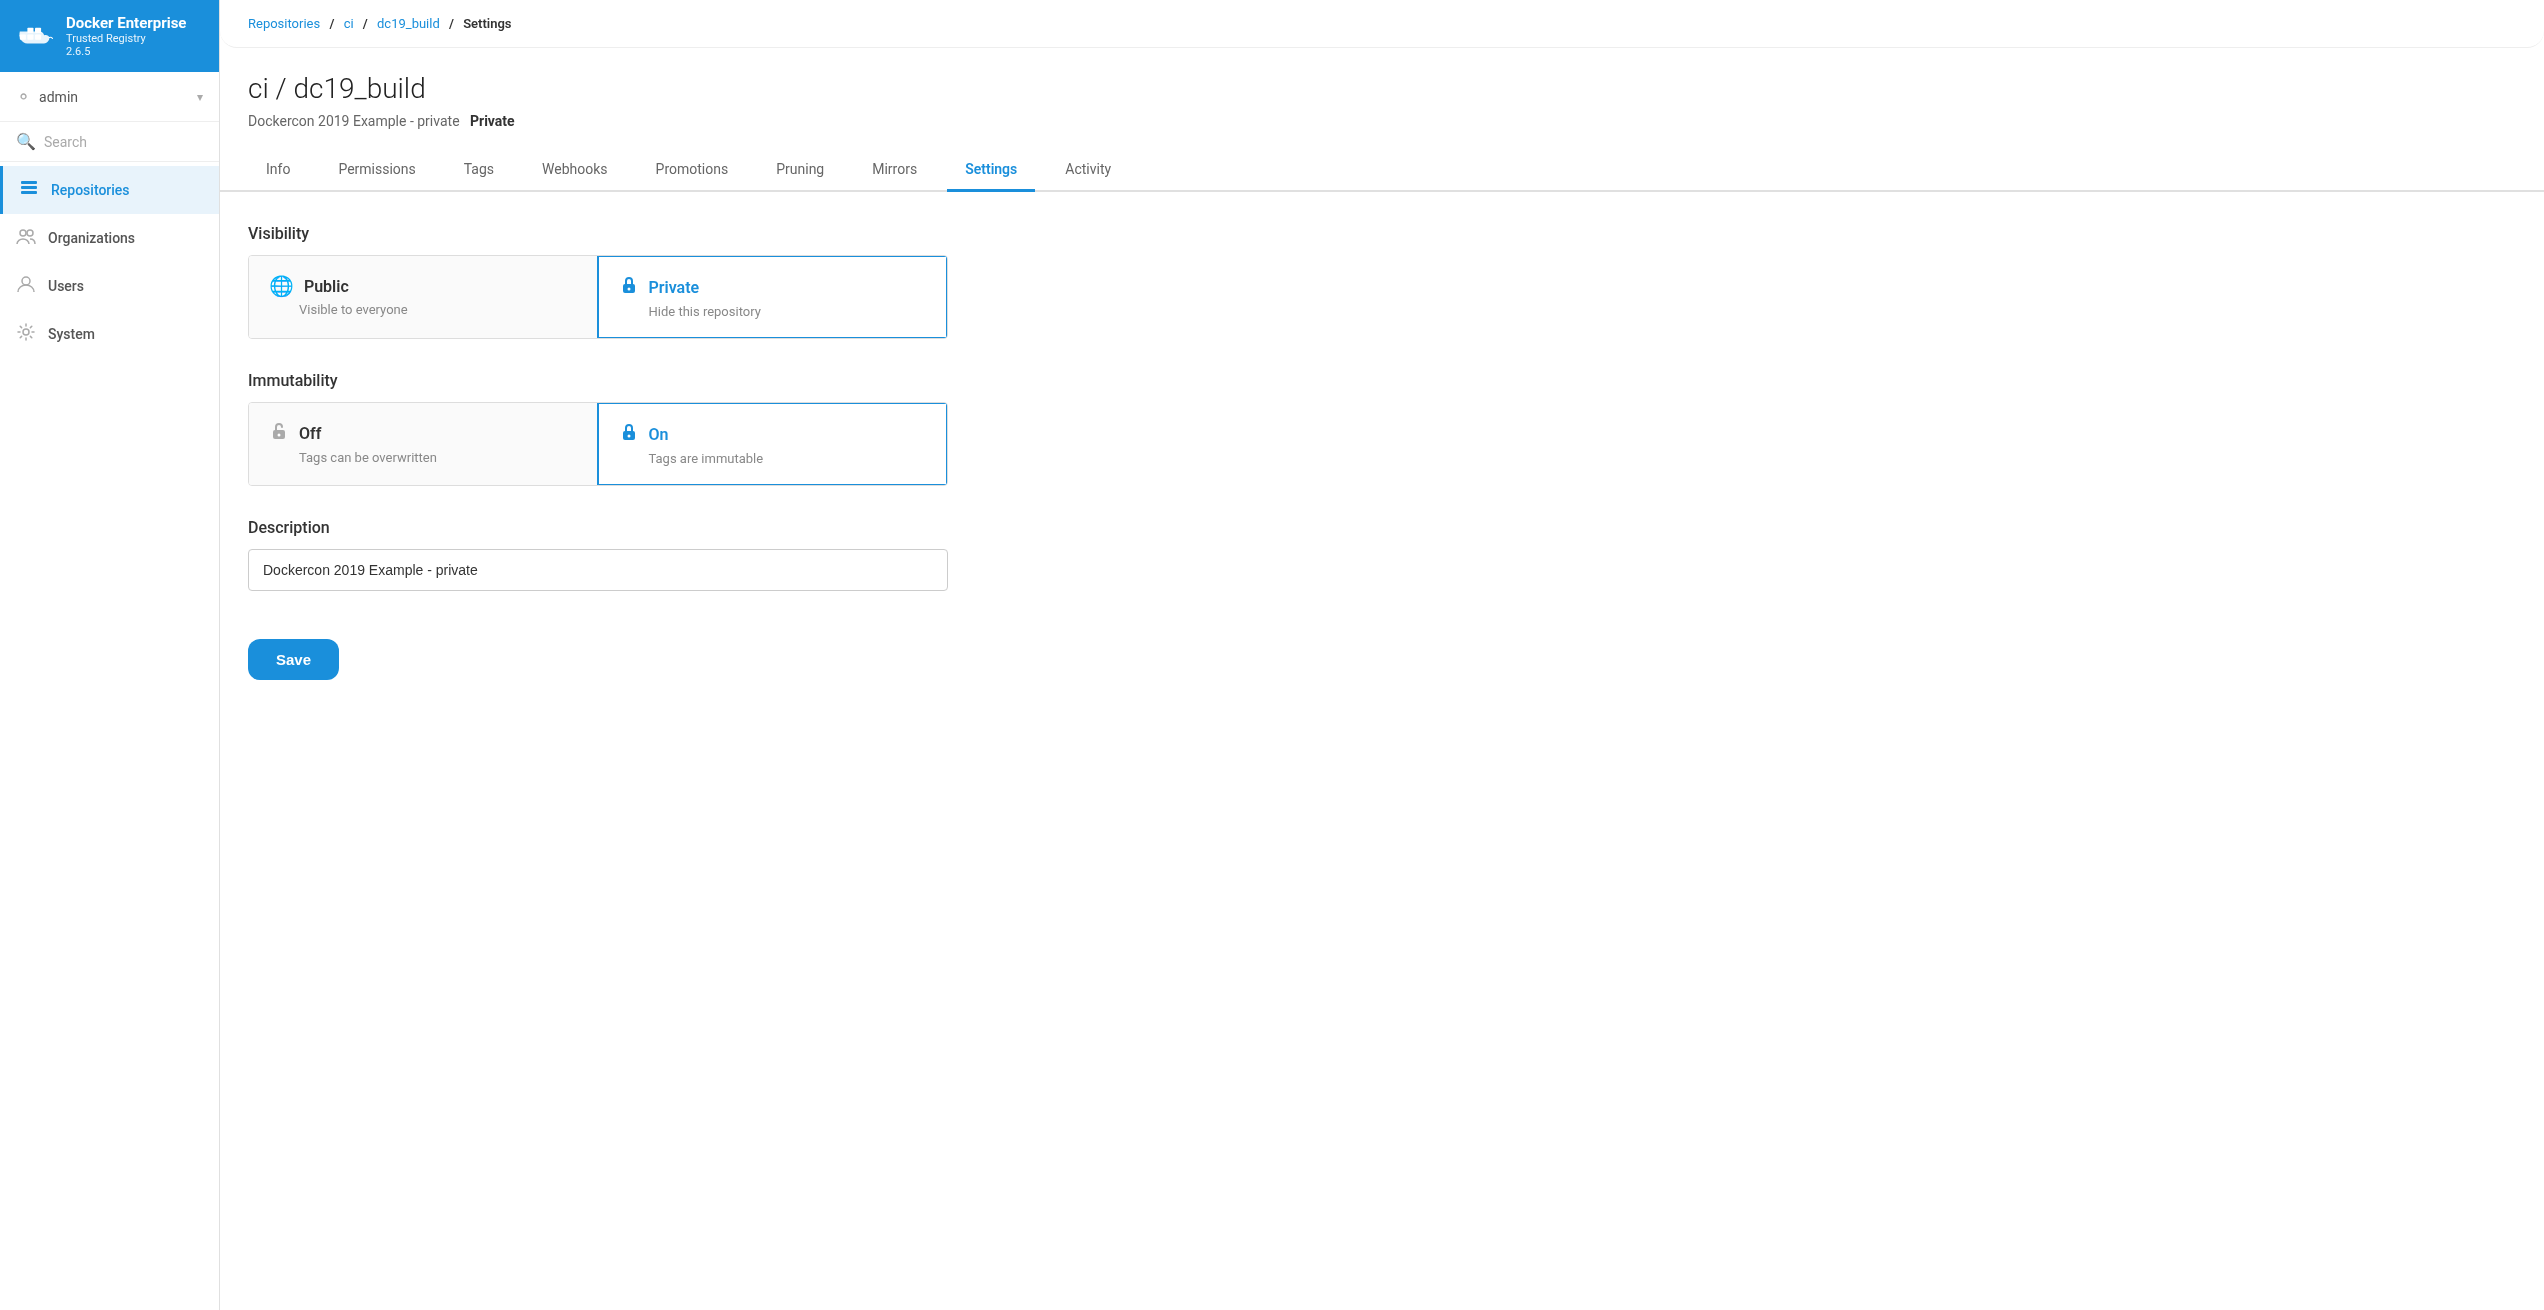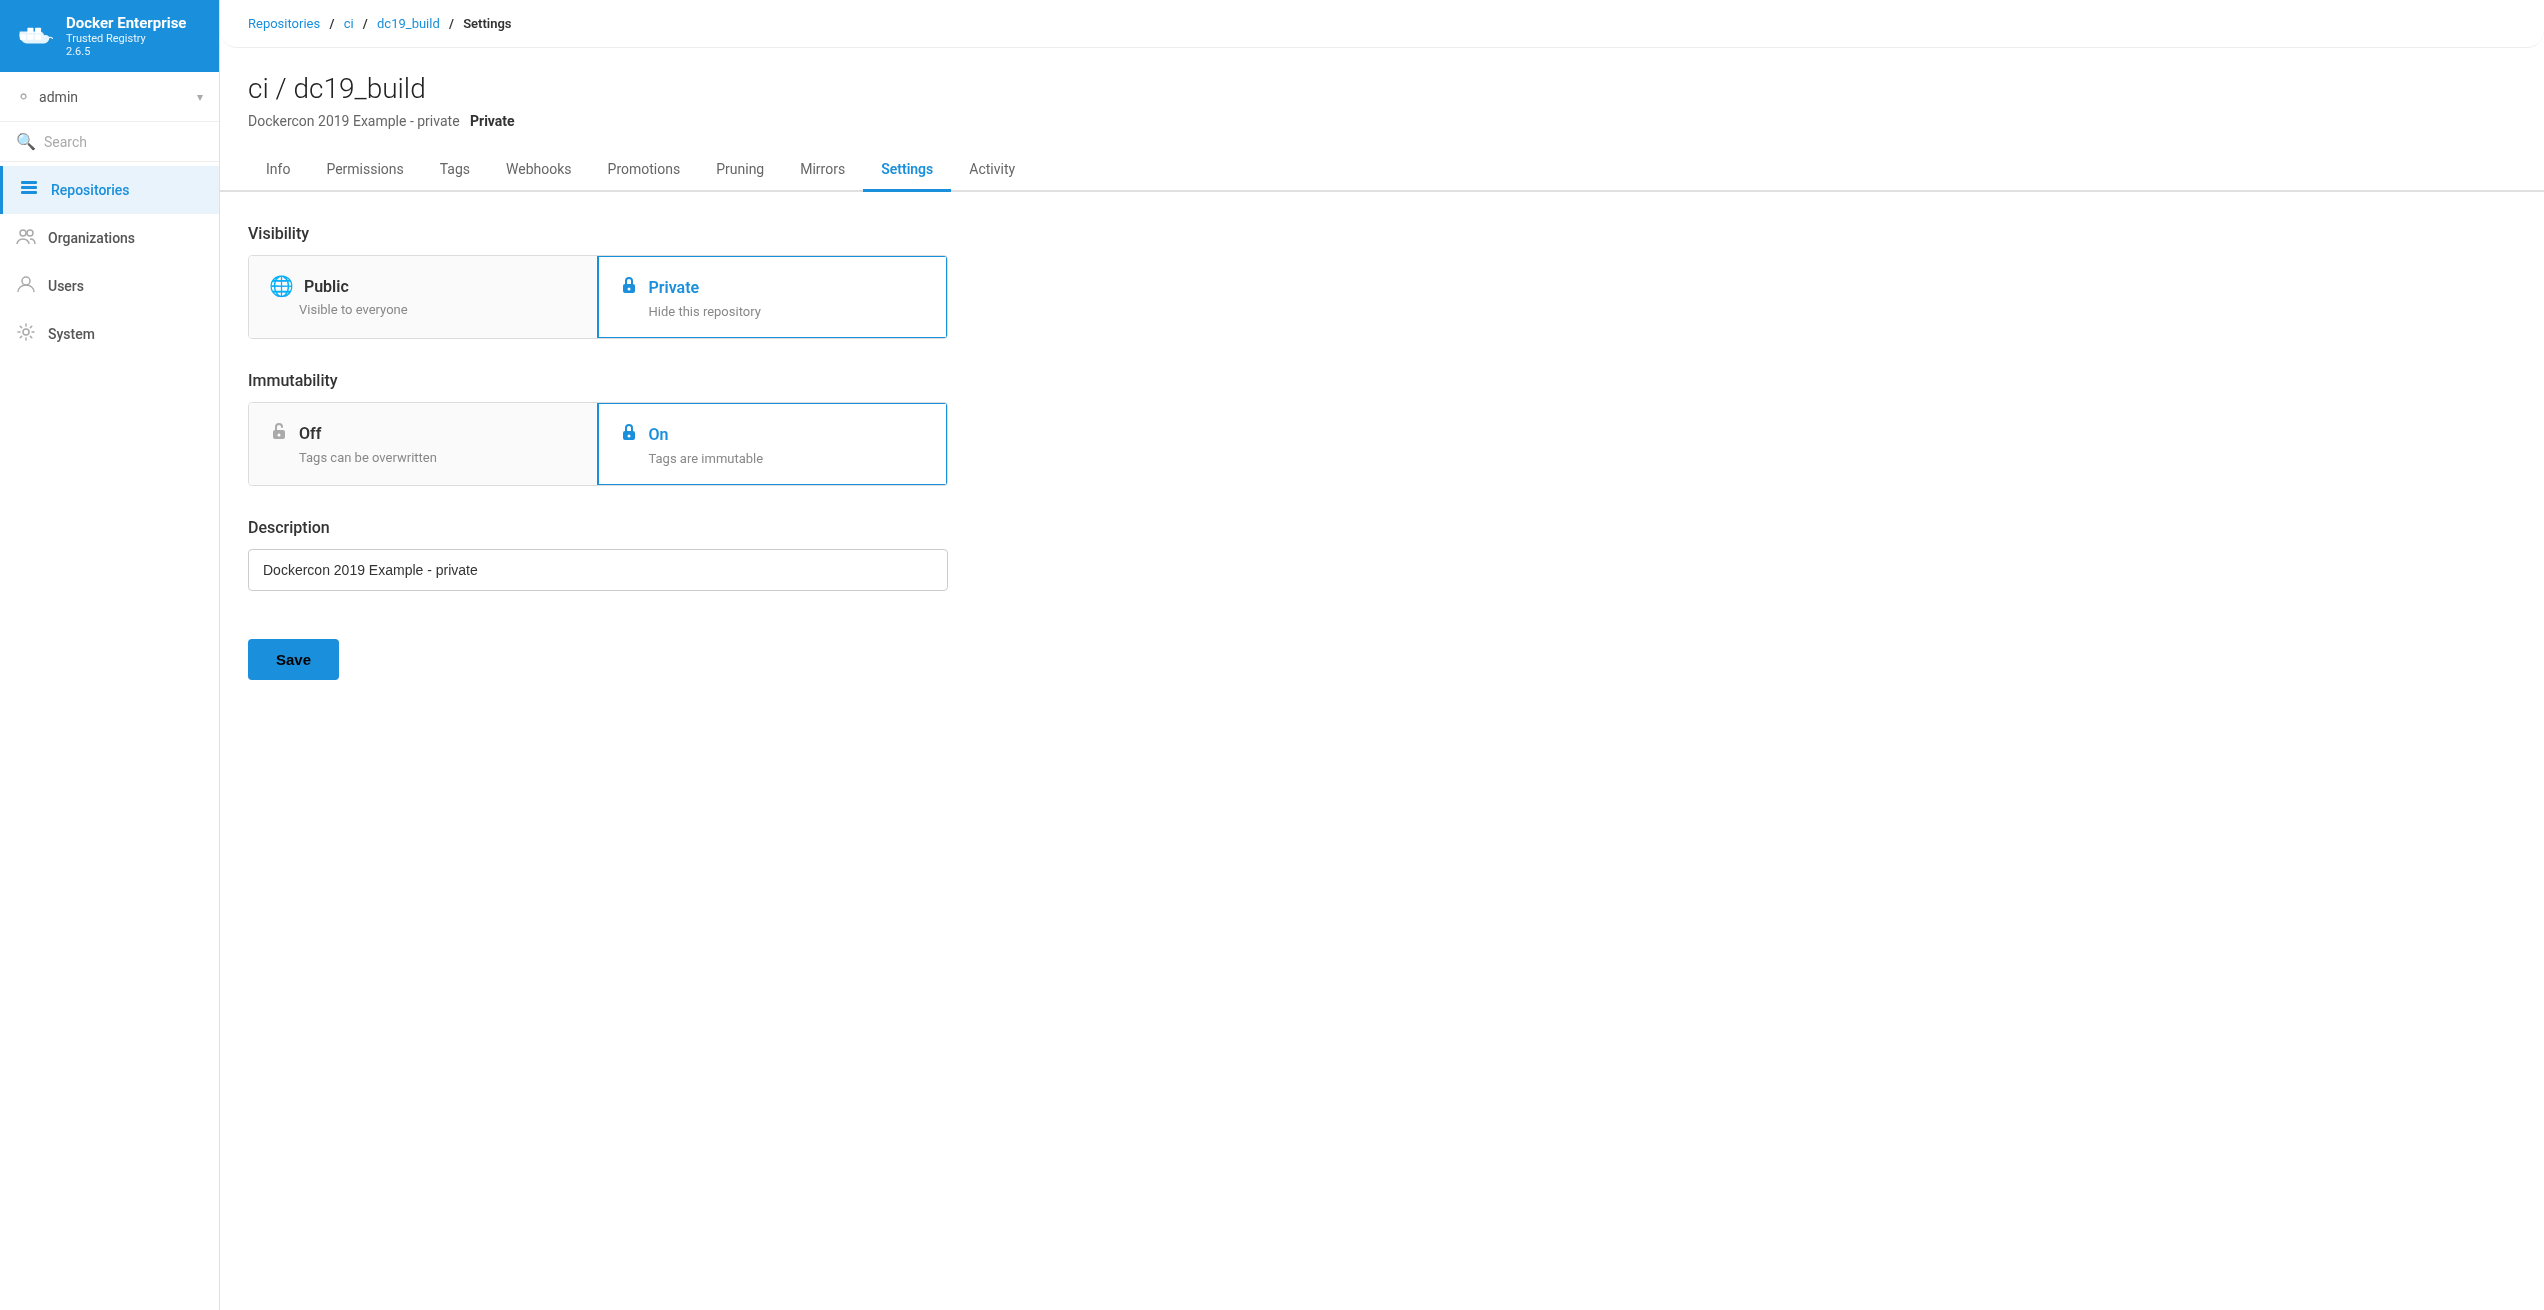--- a/index.html
+++ b/index.html
@@ -102,21 +102,21 @@
       font-weight: 700;
       color: #333;
     }
 
     
     .tabs {
       display: flex;
       padding: 0 28px;
       border-bottom: 2px solid #e0e0e0;
       margin-top: 20px;
-      gap: 0;
+      gap: 12px;
     }
     .tab {
       padding: 12px 18px;
       font-size: 14px;
       color: #666;
       cursor: pointer;
       border-bottom: 3px solid transparent;
       margin-bottom: -2px;
       white-space: nowrap;
     }
@@ -201,24 +201,24 @@
       padding: 12px 14px;
       border: 1px solid #ccc;
       border-radius: 4px;
       font-size: 14px;
       color: #333;
       outline: none;
     }
 
     .save-btn {
       background: #1a8fdb;
-      color: #000000;
+      color: #ffffff;
       border: none;
       padding: 12px 28px;
-      border-radius: 4px;
+      border-radius: 12px;
       font-size: 15px;
       font-weight: 600;
       cursor: pointer;
       margin-top: 16px;
     }
   </style>
 </head>
 <body>
 
 <div class="sidebar">

